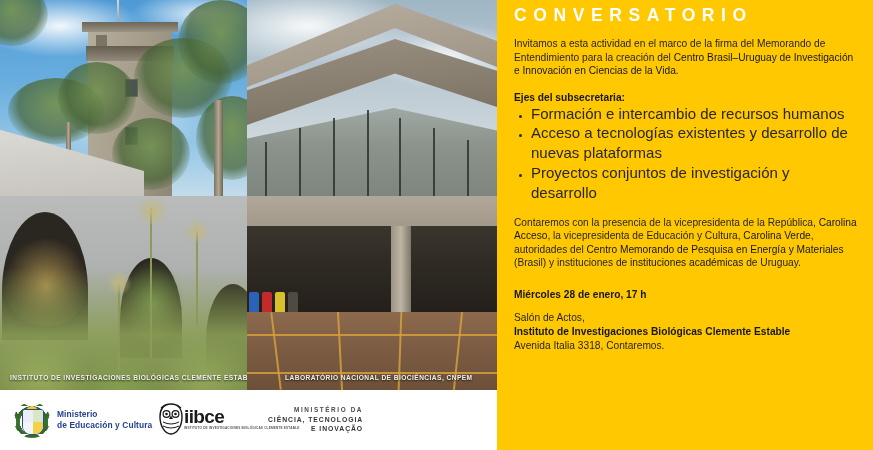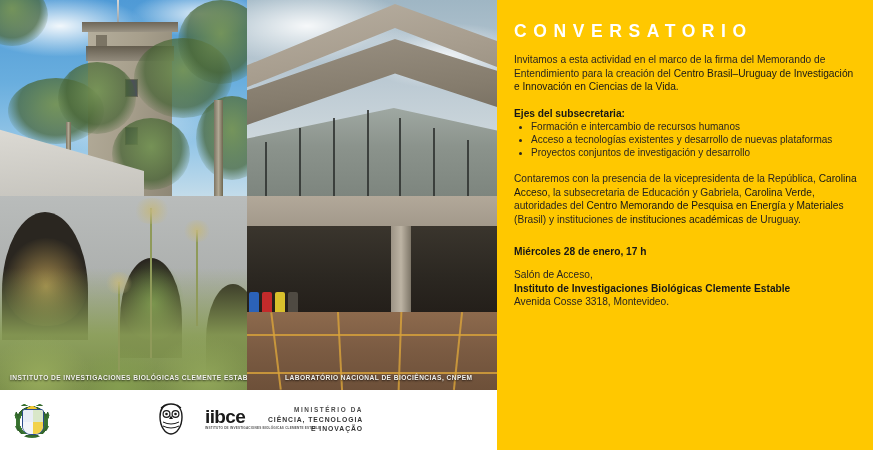--- a/index.html
+++ b/index.html
@@ -100,46 +100,46 @@
       radial-gradient(circle at 50% 58%, rgba(255,255,255,0) 56%, #3d7a34 57%, #2f5f28 74%, rgba(255,255,255,0) 76%);}
   .esc{position:absolute;left:8px;top:7px;width:20px;height:24px;border-radius:3px 3px 9px 9px;
     background:#fff;border:1px solid #2b4b8c;overflow:hidden;
     display:grid;grid-template-columns:1fr 1fr;grid-template-rows:1fr 1fr;}
   .q{position:relative;}
   .q1{background:#e9eef7;} .q2{background:#d9e7c9;} .q3{background:#f3f5f9;} .q4{background:#f2d24a;}
   .sunray{position:absolute;left:9px;top:0px;width:18px;height:10px;
     background:radial-gradient(circle at 50% 100%, #f3c832 0 42%, rgba(243,200,50,0) 44%);}
   .mec-txt{font-size:8.4px;font-weight:700;color:#243f8f;line-height:1.26;letter-spacing:.1px;}
 
-  .lg-iibce{left:158px;top:13px;gap:21px;}
+  .lg-iibce{left:158px;top:13px;gap:0;}
   .owl{position:relative;width:26px;height:32px;}
   .owl svg{display:block;}
   .iibce-w{display:flex;flex-direction:column;}
   .iibce-t{font-size:19px;font-weight:800;color:#1a1a1a;line-height:.92;letter-spacing:-.6px;}
   .iibce-s{font-size:3.1px;font-weight:700;color:#555;letter-spacing:.2px;line-height:1.35;margin-top:1px;}
 
   .lg-mcti{left:268px;top:16px;}
   .mcti-txt{text-align:right;color:#4a4a4a;line-height:1.4;}
   .mcti-1{font-size:6.4px;font-weight:600;letter-spacing:1.6px;}
   .mcti-2{font-size:6.8px;font-weight:800;letter-spacing:.95px;color:#333;}
 
   
   .panel{position:absolute;left:497px;top:0;width:376px;height:450px;
     background:#FFC800;padding:0;}
-  .pwrap{position:absolute;left:17px;top:16px;width:344px;}
+  .pwrap{position:absolute;left:17px;top:0;width:344px;}
 
   .kicker{font-size:17.5px;font-weight:800;color:#ffffff;letter-spacing:6.6px;
     margin-top:6px;line-height:1.1;}
   .title{font-size:20px;font-weight:800;color:#18181a;line-height:1.16;
     margin-top:5px;letter-spacing:-.25px;}
   .para{font-size:10.2px;color:#2a2620;line-height:1.32;margin-top:12px;}
   .para b{font-weight:400;color:#171717;}
   .ejes{font-size:10.2px;font-weight:800;color:#171717;margin-top:14px;}
   ul.bul{margin:1px 0 0 0;padding-left:17px;}
-  ul.bul li{font-size:10px;color:#2a2620;line-height:1.32;margin:0;}
+  ul.bul li{font-size:15px;color:#2a2620;line-height:1.32;margin:0;}
   ul.bul li::marker{font-size:9px;}
   .p2{margin-top:13px;}
   .when{font-size:10.2px;font-weight:800;color:#171717;margin-top:20px;}
   .where{font-size:10.2px;color:#2a2620;line-height:1.33;margin-top:11px;}
   .where b{font-weight:800;color:#171717;}
 </style>
 </head>
 <body>
 
 <div class="poster">
@@ -223,20 +223,24 @@
       <div class="shield">
         <div class="wreath"></div>
         <div class="sunray"></div>
         <div class="esc">
           <div class="q q1"></div>
           <div class="q q2"></div>
           <div class="q q3"></div>
           <div class="q q4"></div>
         </div>
       </div>
+      <div class="mec-txt">
+        <div>Ministerio</div>
+        <div>de Educación y Cultura</div>
+      </div>
     </div>
 
     <div class="lg lg-iibce">
       <div class="owl">
         <svg width="26" height="32" viewBox="0 0 26 32" aria-hidden="true">
           <path d="M13 1 C5 1 2 7 2 14 C2 23 7 31 13 31 C19 31 24 23 24 14 C24 7 21 1 13 1 Z" fill="none" stroke="#1a1a1a" stroke-width="1.4"></path>
           <circle cx="8.5" cy="11" r="3.4" fill="none" stroke="#1a1a1a" stroke-width="1.2"></circle>
           <circle cx="17.5" cy="11" r="3.4" fill="none" stroke="#1a1a1a" stroke-width="1.2"></circle>
           <circle cx="8.5" cy="11" r="1.3" fill="#1a1a1a"></circle>
           <circle cx="17.5" cy="11" r="1.3" fill="#1a1a1a"></circle>
@@ -269,26 +273,26 @@
 
       <div class="para"><span>Invitamos a esta actividad en el marco de la firma del Memorando de Entendimiento para la creación del </span><b>Centro Brasil–Uruguay de Investigación e Innovación en Ciencias de la Vida.</b></div>
 
       <div class="ejes">Ejes del subsecretaria:</div>
       <ul class="bul">
         <li>Formación e intercambio de recursos humanos</li>
         <li>Acceso a tecnologías existentes y desarrollo de nuevas plataformas</li>
         <li>Proyectos conjuntos de investigación y desarrollo</li>
       </ul>
 
-      <div class="para p2"><span>Contaremos con la presencia de la vicepresidenta de la República, </span><b>Carolina Acceso</b><span>, la subsecretaria de Educación y Gabriela, </span><b>Carolina Verde</b><span>, autoridades del </span><b>Centro Memorando de Pesquisa en Energía y Materiales</b><span> (Brasil) y instituciones de </span><b>instituciones académicas</b><span> de Uruguay.</span></div>
+      <div class="para p2"><span>Contaremos con la presencia de la vicepresidenta de la República, </span><b>Carolina Acceso</b><span>, la vicepresidenta de Educación y Cultura, </span><b>Carolina Verde</b><span>, autoridades del </span><b>Centro Memorando de Pesquisa en Energía y Materiales</b><span> (Brasil) y instituciones de </span><b>instituciones académicas</b><span> de Uruguay.</span></div>
 
       <div class="when">Miércoles 28 de enero, 17 h</div>
 
       <div class="where">
-        <div>Salón de Acceso,</div>
+        <div>Salón de Actos,</div>
         <b>Instituto de Investigaciones Biológicas Clemente Estable</b>
-        <div>Avenida Cosse 3318, Montevideo.</div>
+        <div>Avenida Italia 3318, Contaremos.</div>
       </div>
 
     </div>
   </div>
 
 </div>
 
 </body></html>

